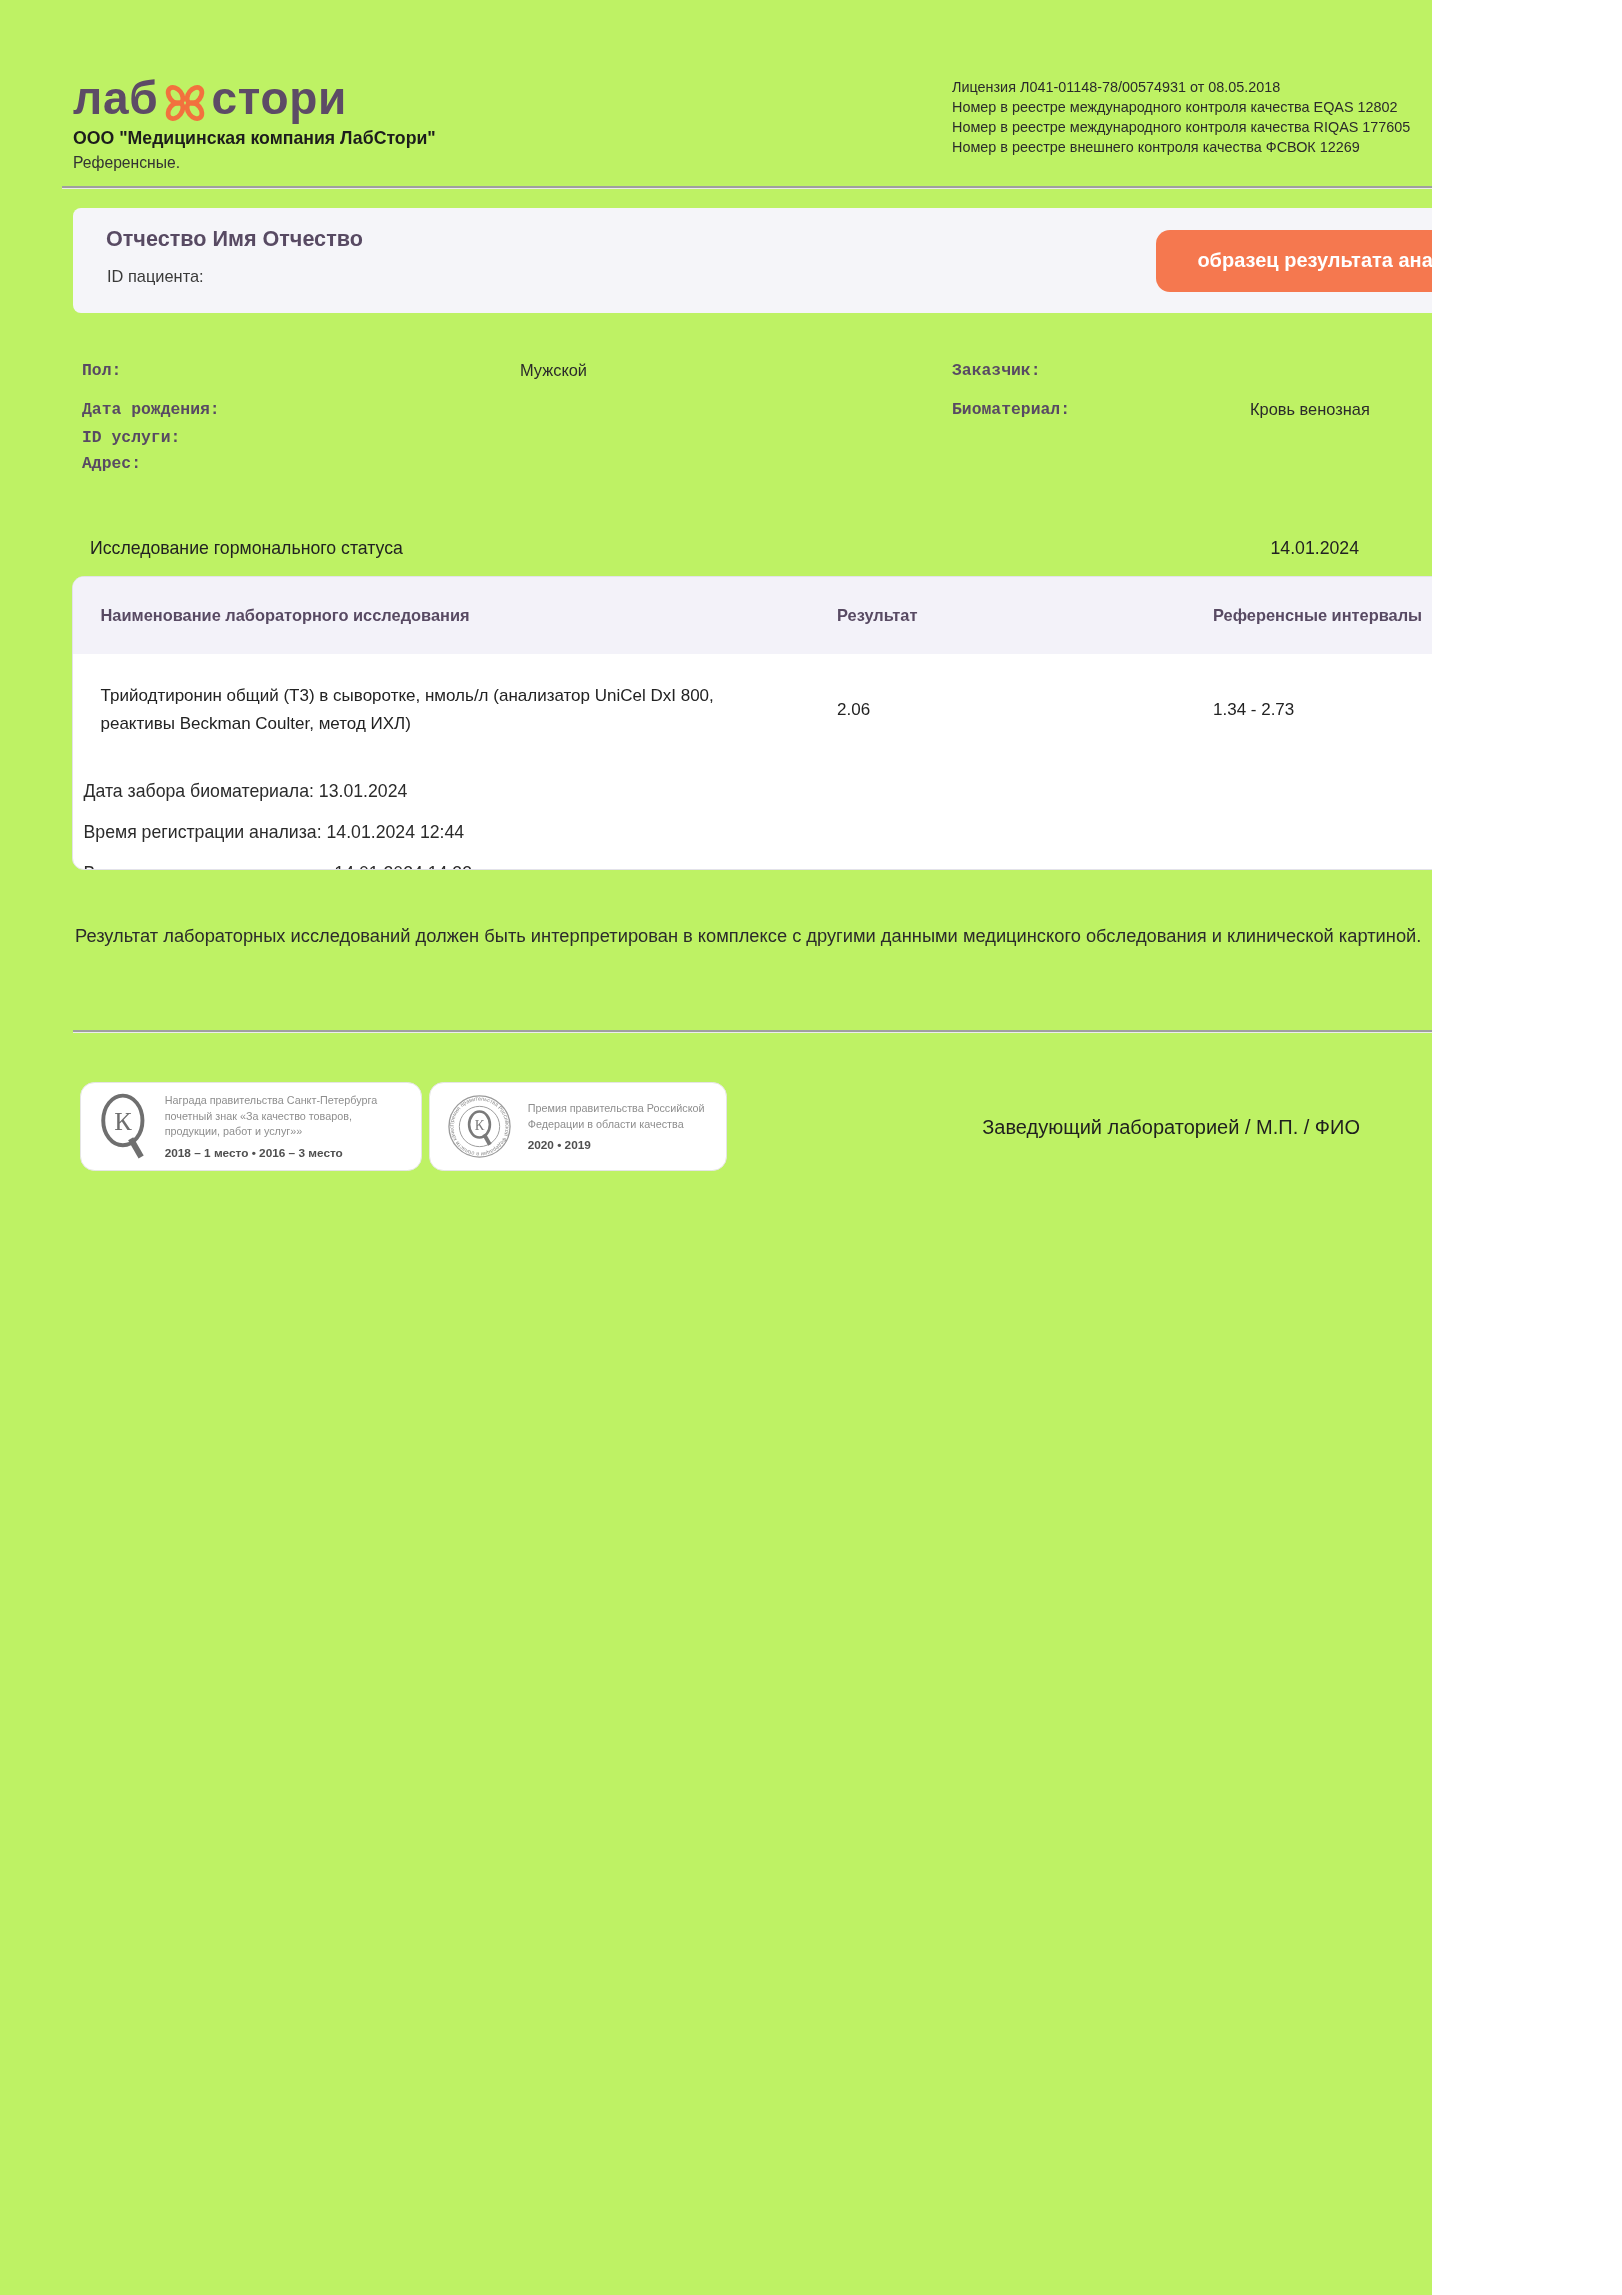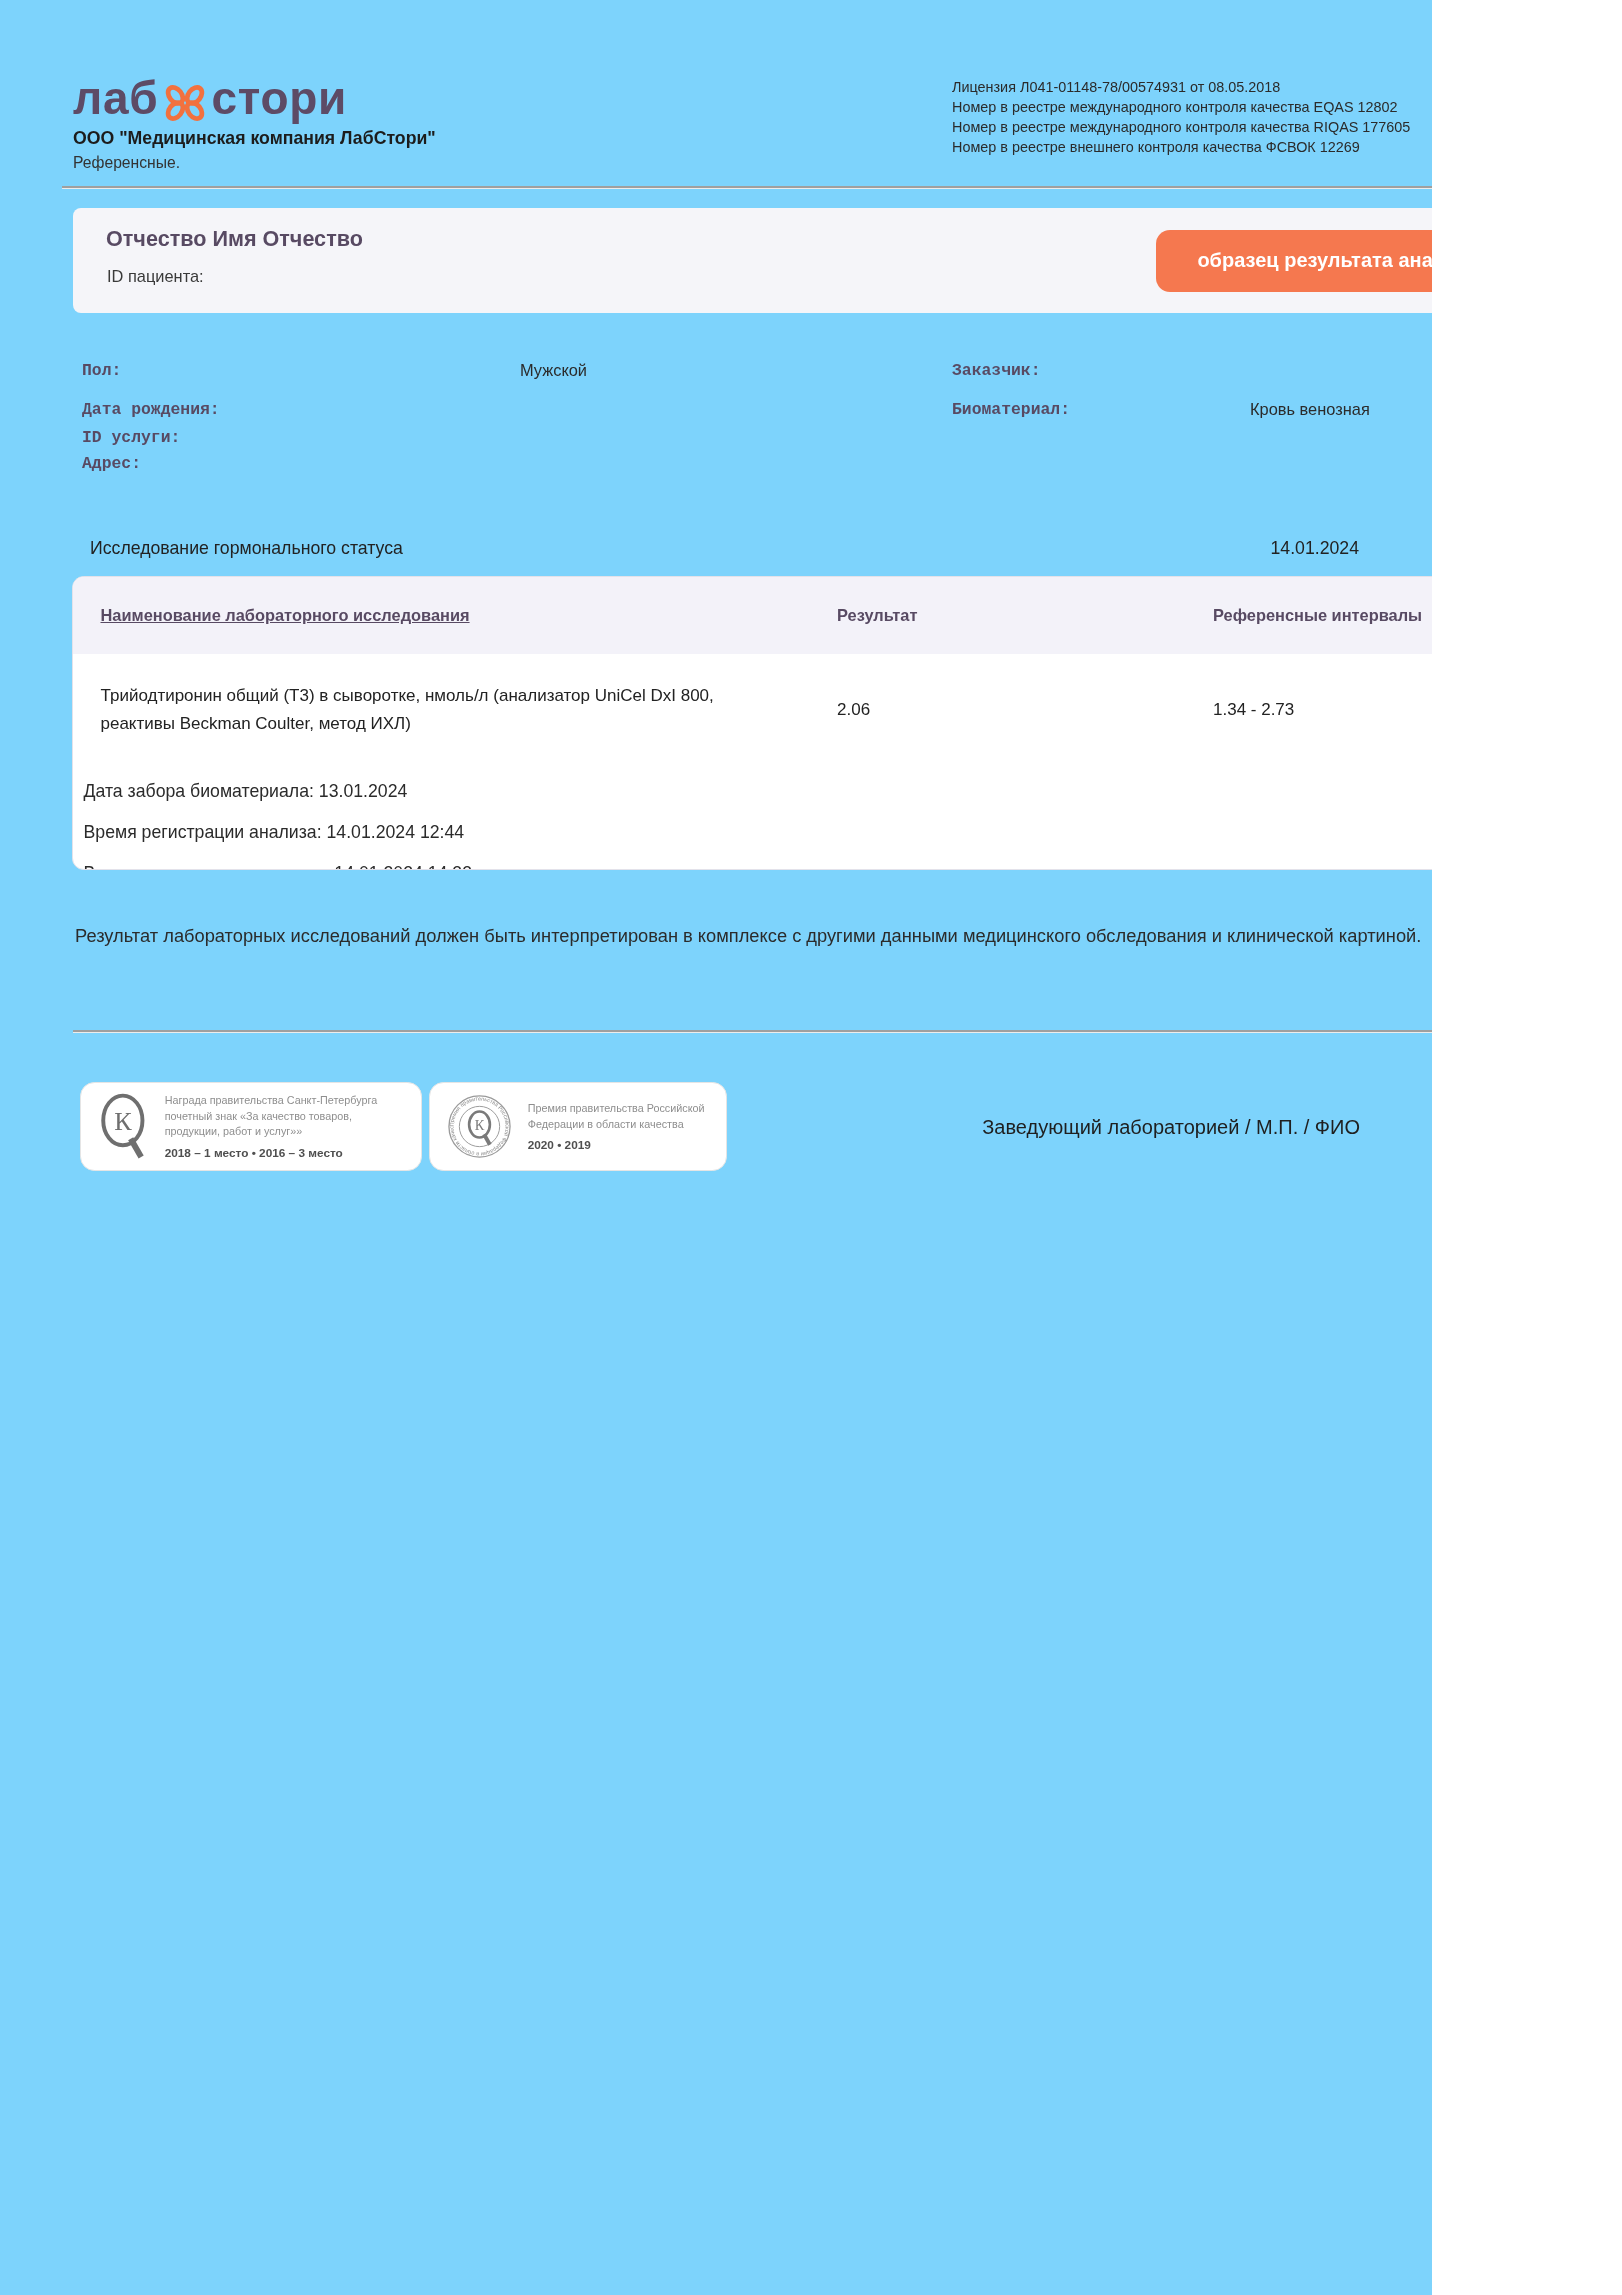--- a/index.html
+++ b/index.html
@@ -1,18 +1,18 @@
 <!DOCTYPE html>
 <html style="font-size:10.5px"><head>
 <meta charset="utf-8">
 <style>
   * { margin:0; padding:0; box-sizing:border-box; }
   html,body { background:#ffffff; }
   body { font-family:"Liberation Sans","DejaVu Sans",sans-serif; color:#2a2a2a; }
-  .page { position:relative; width:1432px; height:2295px; background:#7dd3fc; overflow:hidden; }
+  .page { position:relative; width:1432px; height:2295px; background:#bef264; overflow:hidden; }
 
   
   .logo-row { position:absolute; left:73px; top:71px; display:flex; align-items:center; }
   .logo-word { font-size:46px; font-weight:bold; color:#5d4b66; letter-spacing:0.7px; }
   .logo-fly { width:48px; height:38px; margin:9.2px 2.6px 0 2.6px; }
   .company-name { position:absolute; left:73px; top:128px; font-size:17.7px; font-weight:bold; color:#1c1c1c; }
   .company-sub { position:absolute; left:73px; top:154px; font-size:15.7px; color:#333; }
   .info-col { position:absolute; top:77px; font-size:14.4px; color:#2b2b2b; line-height:20px; }
   .info-col.mid { left:517px; }
   .info-col.right { left:952px; }
@@ -40,21 +40,21 @@
   
   .section-title { position:absolute; left:90px; top:538px; font-size:17.7px; color:#222; }
   .section-date { position:absolute; right:73px; top:538px; font-size:17.7px; color:#222; }
 
   
   .table-box { position:absolute; left:72px; top:576px; width:1476px; height:294px;
                border:1.3px solid #e3e2ea; border-radius:11.8px; background:#fff; overflow:hidden; }
   .thead { display:grid; grid-template-columns:764px 376px auto; align-items:center;
            height:77px; background:#f3f2f9; }
   .th { font-size:16.4px; font-weight:bold; color:#584a63; }
-  .th.name { padding-left:27.5px;text-decoration:underline; }
+  .th.name { padding-left:27.5px; }
   .trow { display:grid; grid-template-columns:764px 376px auto; align-items:center; min-height:111px; }
   .td { font-size:17px; color:#222; }
   .td.name { padding-left:27.5px; padding-right:79px; line-height:27.5px; }
   .tdates { padding:15.7px 0 0 10.5px; }
   .tdate-line { font-size:17.7px; color:#2b2b2b; margin-bottom:20px; }
 
   
   .disclaimer { position:absolute; left:75px; top:915px; width:1433px;
                 font-size:18.3px; line-height:41px; color:#2b2b2b; }
 

